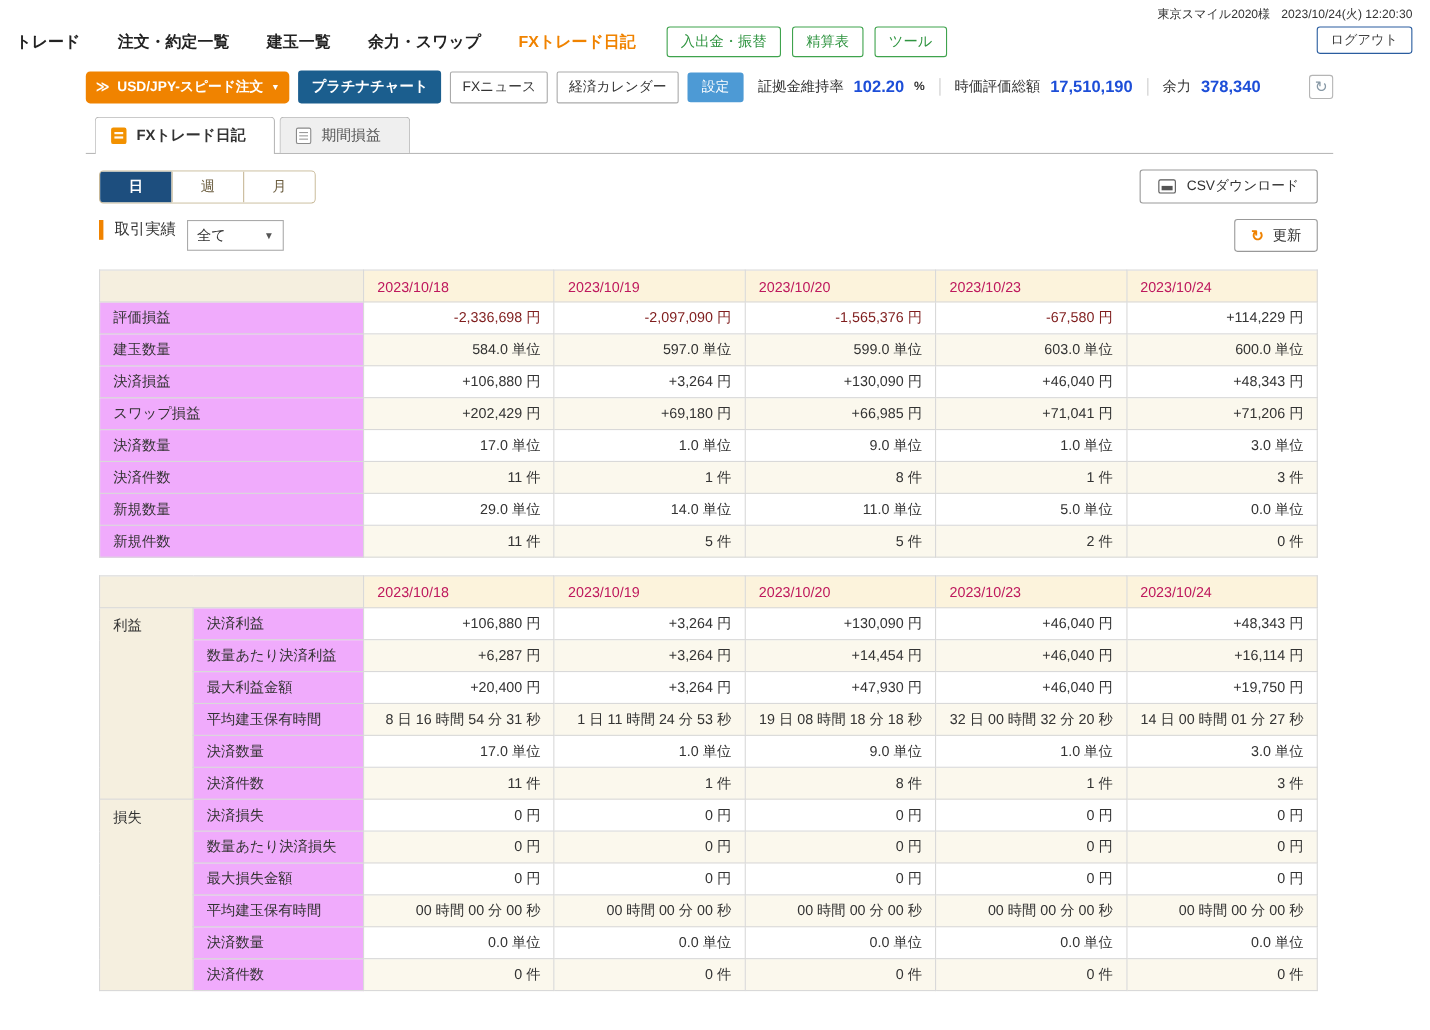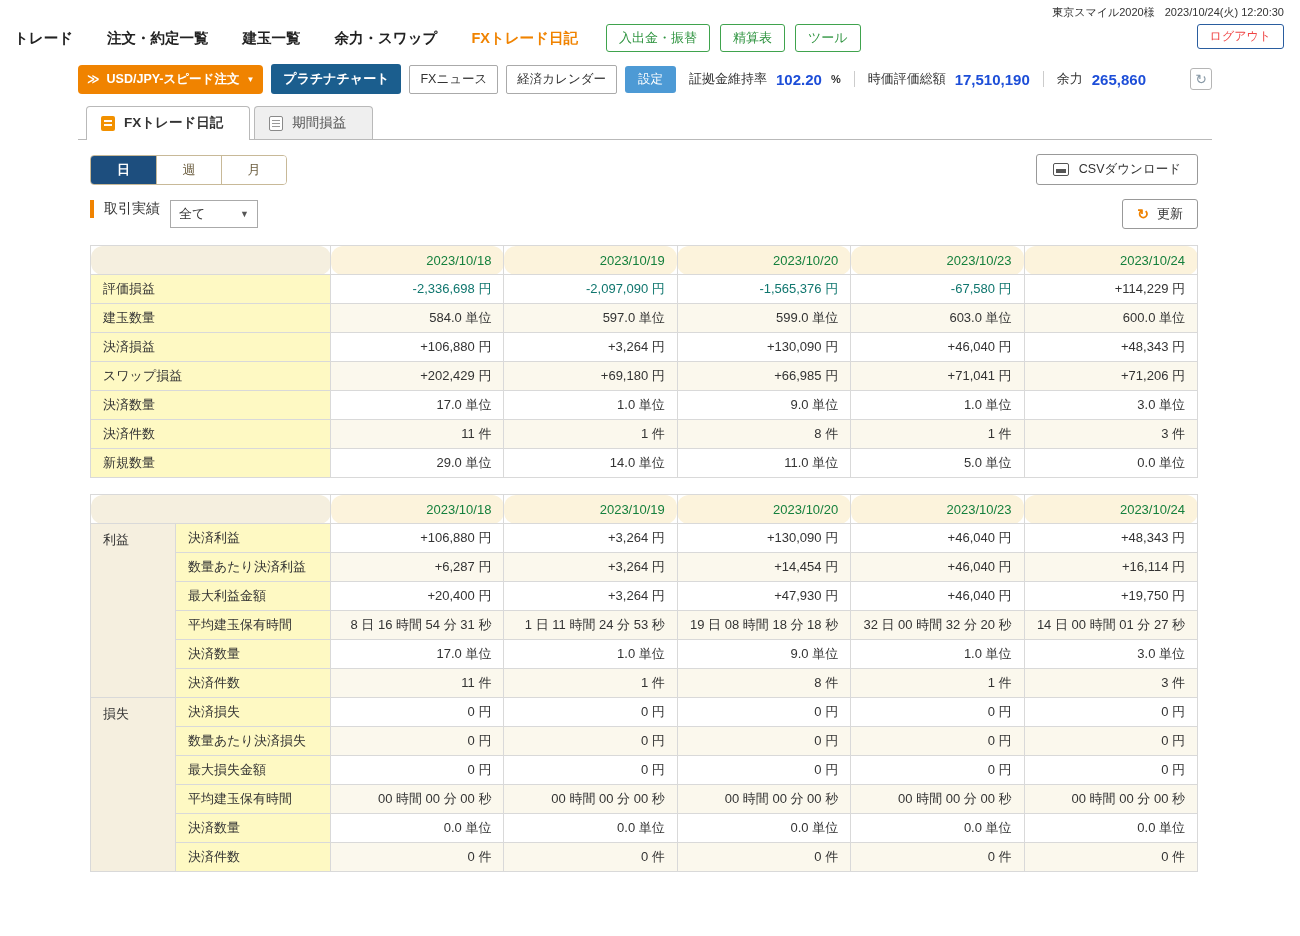--- a/index.html
+++ b/index.html
@@ -12,21 +12,21 @@
   .topbar { position:relative; height:58px; padding:24px 18px 0 14px; }
   .topbar-left { display:flex; align-items:center; }
   .nav { display:flex; gap:34px; align-items:center; font-size:14.5px; font-weight:bold; color:#222; }
   .nav-item { cursor:pointer; white-space:nowrap; }
   .nav-item.active { color:#f08300; }
   .pill-buttons { display:flex; gap:10px; margin-left:28px; }
   .green-btn { border:1px solid #3fa34d; color:#2f9440; background:#fff; border-radius:3px;
                padding:4px 12px; font-size:13px; white-space:nowrap; cursor:pointer; }
   .topbar-right { position:absolute; top:5px; right:16px; text-align:right; }
   .acct-line { font-size:11px; color:#333; display:flex; gap:10px; justify-content:center; }
-  .logout-btn { margin-top:4px; border:1px solid #2a5d9f; color:#ef4444; background:#fff;
+  .logout-btn { margin-top:4px; border:1px solid #2a5d9f; color:#404040; background:#fff;
                 border-radius:3px; padding:3px 12px; font-size:12px; cursor:pointer; }
   
   .toolbar { display:flex; align-items:center; padding:6px 88px 10px 78px; gap:8px; }
   .pair-dd { display:flex; align-items:center; background:#f08300; color:#fff; border-radius:4px;
              padding:6px 9px; font-size:12.5px; font-weight:bold; gap:7px; cursor:pointer; }
   .pair-dd .chev { font-size:12px; }
   .pair-dd .caret { font-size:8px; }
   .chart-btn { background:#1b5e8e; color:#fff; padding:6px 12px; border-radius:3px;
                font-size:13px; font-weight:bold; cursor:pointer; border:none; }
   .plain-btn { background:#fff; border:1px solid #aaa; color:#333; padding:5px 10px;
@@ -72,27 +72,27 @@
   .filter-label { font-size:14px; color:#333; }
   .select-box { display:flex; align-items:center; justify-content:space-between; width:88px;
                 border:1px solid #aaa; background:#fff; padding:4px 8px; font-size:13px; cursor:pointer; }
   .select-box .caret { font-size:9px; color:#555; }
   .update-btn { display:flex; align-items:center; gap:8px; border:1px solid #999; border-radius:3px;
                 background:#fff; padding:5px 14px; font-size:13px; color:#333; cursor:pointer; }
   .refresh-glyph { color:#ef8200; font-weight:bold; font-size:14px; }
   
   .data-table { width:100%; border-collapse:collapse; font-size:13px; margin-top:16px; table-layout:fixed; }
   .data-table th, .data-table td { border:1px solid #d9d9d9; height:29px; padding:0 12px; font-weight:normal; }
-  .data-table thead th { background:#fcf3dc; text-align:right; color:#15803d;border-radius:12px; }
+  .data-table thead th { background:#fcf3dc; text-align:left; color:#be185d; }
   .data-table th.corner { background:#f5efdf; }
-  .data-table td.row-label { background:#fef9c3; text-align:left; color:#333;margin-top:32px; }
+  .data-table td.row-label { background:#f0abfc; text-align:left; color:#333;margin-top:32px; }
   .data-table td.group-label { background:#f5efdf; text-align:left; vertical-align:top; padding-top:7px; }
   .data-table td.val { text-align:right; background:#fff; }
   .data-table tr.stripe td.val { background:#fbf8ed; }
-  .data-table td.neg { color:#0f766e; }
+  .data-table td.neg { color:#7f1d1d; }
   .table2-wrap { margin-top:12px; }
 </style>
 </head>
 <body>
 
 <header class="topbar">
   <div class="topbar-left">
     <nav class="nav">
       <span class="nav-item">トレード</span>
       <span class="nav-item">注文・約定一覧</span>
@@ -128,21 +128,21 @@
 
   <div class="acct-info">
     <span class="info-label">証拠金維持率</span>
     <span class="info-value">102.20</span>
     <span class="unit-sm">%</span>
     <span class="vsep"></span>
     <span class="info-label">時価評価総額</span>
     <span class="info-value">17,510,190</span>
     <span class="vsep"></span>
     <span class="info-label">余力</span>
-    <span class="info-value">265,860</span>
+    <span class="info-value">378,340</span>
   </div>
   <div class="refresh-box">
     <span>↻</span>
   </div>
 </div>
 
 <div class="tabs-row">
   <div class="tab active">
     <span class="tab-icon notebook"></span>
     <span>FXトレード日記</span>
@@ -251,20 +251,28 @@
           <td class="val">3 件</td>
         </tr>
         <tr>
           <td class="row-label">新規数量</td>
           <td class="val">29.0 単位</td>
           <td class="val">14.0 単位</td>
           <td class="val">11.0 単位</td>
           <td class="val">5.0 単位</td>
           <td class="val">0.0 単位</td>
         </tr>
+        <tr class="stripe">
+          <td class="row-label">新規件数</td>
+          <td class="val">11 件</td>
+          <td class="val">5 件</td>
+          <td class="val">5 件</td>
+          <td class="val">2 件</td>
+          <td class="val">0 件</td>
+        </tr>
       </tbody>
   </table>
 
   <div class="table2-wrap">
     <table class="data-table">
       <colgroup>
         <col style="width:85px">
           <col style="width:155px">
           <col>
           <col>

